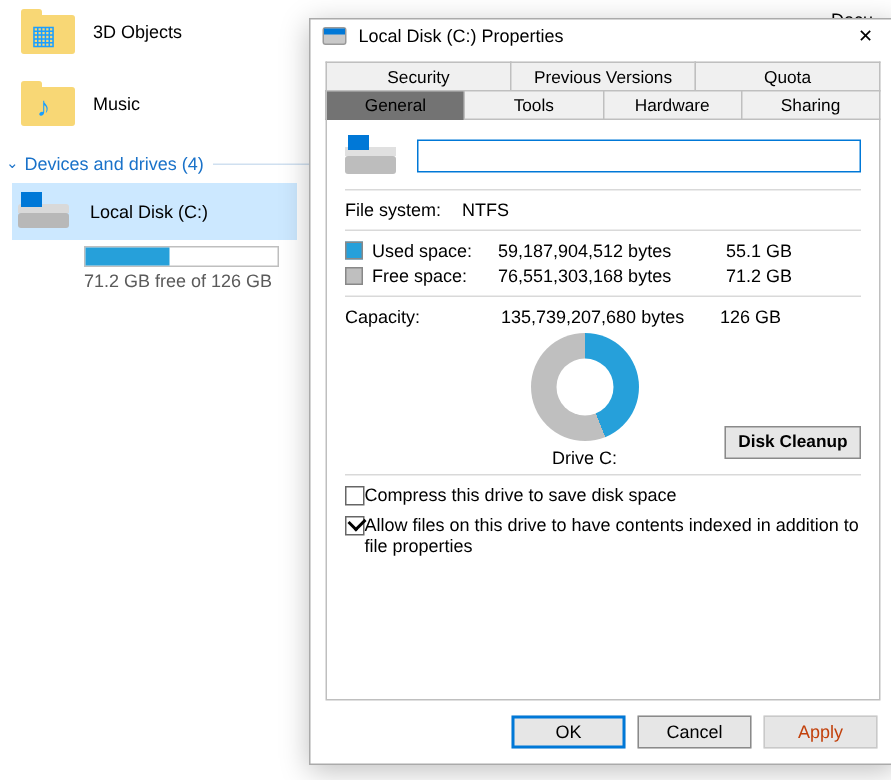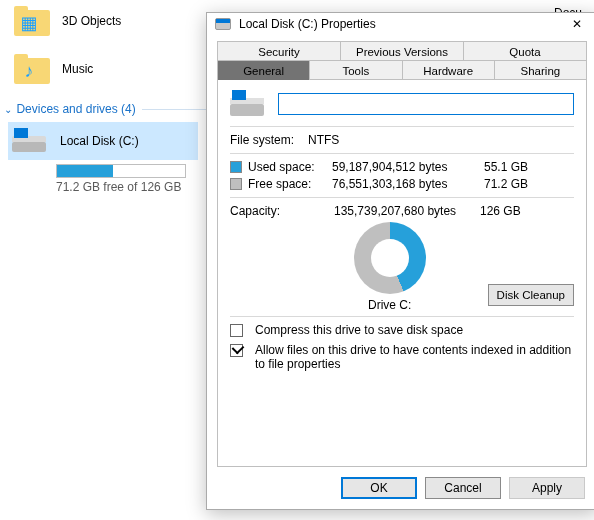--- a/index.html
+++ b/index.html
@@ -59,28 +59,28 @@
   .space-row .bytes{ width:146px; }
   .space-row .gb{ width:50px; text-align:right; }
   .cap-row { display:flex; margin:3px 0; }
   .cap-row .lbl{ width:104px; }
   .cap-row .bytes{ width:146px; }
   .cap-row .gb{ width:50px; }
   .donut-area{ position:relative; height:88px; margin-top:4px; }
   .donut{ position:absolute; left:124px; top:0; width:72px; height:72px; border-radius:50%; background: conic-gradient(#26a0da 0deg 158deg, #bfbfbf 158deg 360deg); }
   .donut::after{content:"";position:absolute;left:17px;top:17px;width:38px;height:38px;background:#fff;border-radius:50%;}
   .drive-caption{ position:absolute; left:138px; top:76px; }
-  .cleanup-btn{ position:absolute; right:0; top:62px; height:22px; padding:0 8px; border:1px solid #8a8a8a; background:#e6e6e6; font-size:11.5px; }
-  .check-row{ display:flex; align-items:flex-start; gap:12px; margin:6px 0; font-size:11.5px; }
+  .cleanup-btn{ position:absolute; right:0; top:62px; height:22px; padding:0 8px; border:1px solid #8a8a8a; background:#e6e6e6; font-size:11.5px;font-weight:bold; }
+  .check-row{ display:flex; align-items:flex-start; gap:0; margin:6px 0; font-size:11.5px; }
   .chk{ width:13px; height:13px; border:1px solid #666; background:#fff; flex:none; position:relative; margin-top:1px; }
   .chk.checked::after{content:"";position:absolute;left:2px;top:-1px;width:8px;height:6px;border-left:2px solid #000;border-bottom:2px solid #000;transform:rotate(-45deg);}
   .btnrow{ display:flex; justify-content:flex-end; gap:8px; padding:10px 12px; }
   .btn{ width:76px; height:22px; border:1px solid #8a8a8a; background:#e6e6e6; }
   .btn.primary{ border:1px solid #0078d7; box-shadow:inset 0 0 0 1px #0078d7; background:#e6e6e6; }
-  .btn.disabled{ color:#000000; border-color:#c9c9c9; }
+  .btn.disabled{ color:#c2410c; border-color:#c9c9c9; }
 </style>
 </head>
 <body>
 
 <div class="explorer">
   <div class="folder-item">
     <div class="folder-icon">
         <div class="folder-tab"></div>
         <div class="folder-back"></div>
         <div class="folder-glyph">▦</div>

